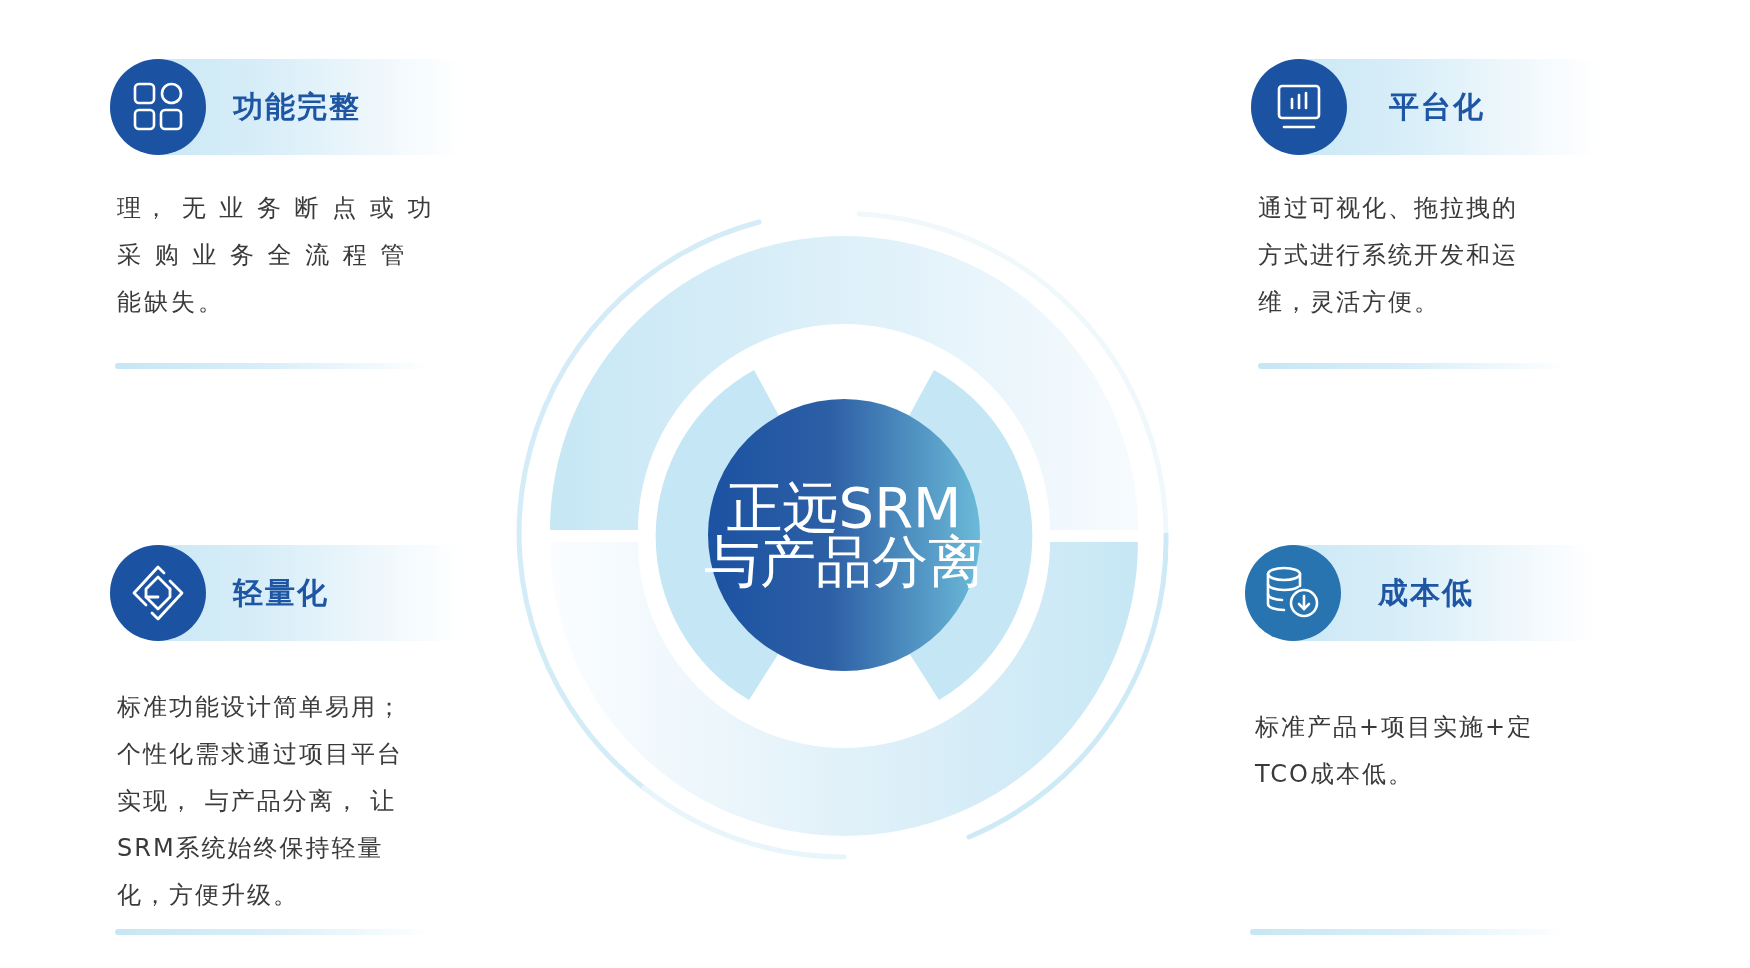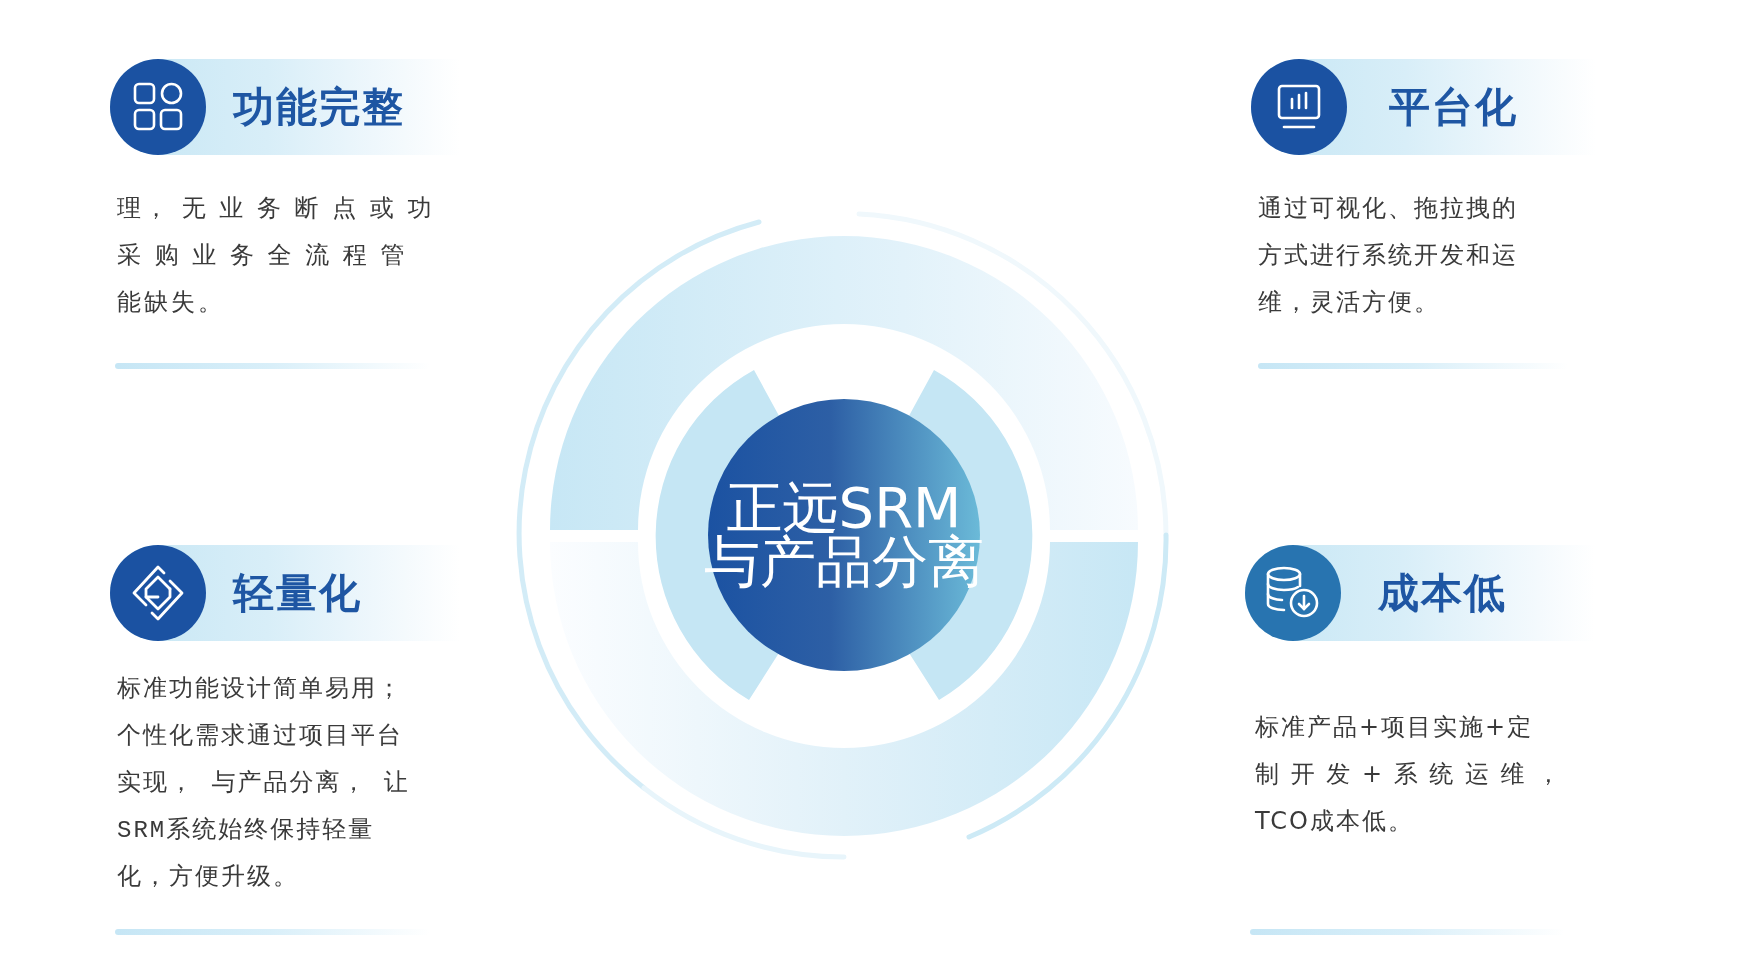--- a/index.html
+++ b/index.html
@@ -4,21 +4,21 @@
 <style>
   html, body { margin:0; padding:0; background:#ffffff; }
   body { width:1750px; height:968px; position:relative; overflow:hidden;
          font-family:"DejaVu Sans","Liberation Sans",sans-serif; }
   .card { position:absolute; }
   .band { position:absolute; height:96px; border-radius:48px 0 0 48px;
           background:linear-gradient(90deg,#c5e6f4 0%,#d8eef8 45%,#eef7fc 75%,rgba(255,255,255,0) 100%); }
   .icon-circle { position:absolute; width:96px; height:96px; border-radius:50%;
                  background:#1b52a2; display:flex; align-items:center; justify-content:center; }
   .icon-circle.light { background:#2874b0; }
-  .title { position:absolute; font-weight:bold; font-size:41px; color:#1e56a3;
+  .title { position:absolute; font-weight:bold; font-size:30px; color:#1e56a3;
            letter-spacing:2px; line-height:96px; white-space:nowrap; }
   .desc { position:absolute; font-size:24px; color:#3a3a3a; line-height:47px; width:320px; }
   .desc div { white-space:nowrap; }
   .divider { position:absolute; height:6px; border-radius:3px;
              background:linear-gradient(90deg,#c6e6f5 0%,#d9eff9 50%,rgba(255,255,255,0) 100%); }
   .center-wrap { position:absolute; left:514px; top:205px; width:660px; height:660px; }
   .center-wrap svg { position:absolute; left:0; top:0; }
   .center-label { position:absolute; left:0; top:0; width:660px; height:660px;
                   display:flex; flex-direction:column; align-items:center; justify-content:center;
                   color:#ffffff; font-weight:normal; font-size:56px; line-height:54px; }
@@ -69,21 +69,21 @@
   <div class="band" style="left:110px; top:545px; width:350px;"></div>
   <div class="icon-circle" style="left:110px; top:545px;">
     <svg width="56" height="60" viewBox="0 0 56 60" fill="none" stroke="#fff" stroke-width="2.8" stroke-linejoin="round" stroke-linecap="round">
       <polyline points="34,10 28,4 4,30 16,42"></polyline>
       <polyline points="22,50 28,56 52,30 40,18"></polyline>
       <polyline points="40,26 28,14 16,26 16,34 28,34"></polyline>
       <polyline points="16,34 28,46 40,34 40,26"></polyline>
     </svg>
   </div>
   <div class="title" style="left:233px; top:545px;">轻量化</div>
-  <div class="desc" style="left:117px; top:666px; letter-spacing:2px;font-family:Liberation Mono, monospace;">
+  <div class="desc" style="left:117px; top:684px; letter-spacing:2px;">
     <div>标准功能设计简单易用；</div>
     <div>个性化需求通过项目平台</div>
     <div>实现， 与产品分离， 让</div>
     <div>SRM系统始终保持轻量</div>
     <div>化，方便升级。</div>
   </div>
   <div class="divider" style="left:115px; top:929px; width:315px;"></div>
 </div>
 
 <div class="card">
@@ -96,21 +96,20 @@
       <path d="M4 19 c0 3.5 7 6 16 6 c6 0 11 -1 14 -3"></path>
       <path d="M4 29 c0 3.5 7 6 14 6"></path>
       <circle cx="40" cy="38" r="13" fill="#2874b0"></circle>
       <line x1="40" y1="31" x2="40" y2="44"></line>
       <polyline points="35,39 40,44 45,39"></polyline>
     </svg>
   </div>
   <div class="title" style="left:1378px; top:545px;">成本低</div>
   <div class="desc" style="left:1255px; top:704px; letter-spacing:2px;">
     <div>标准产品+项目实施+定</div>
-    <div>制 开 发 + 系 统 运 维 ，</div>
     <div>TCO成本低。</div>
   </div>
   <div class="divider" style="left:1250px; top:929px; width:315px;"></div>
 </div>
 
 <div class="center-wrap">
   <svg width="660" height="660" viewBox="0 0 660 660">
     <defs>
       <linearGradient id="gTop" x1="0" y1="0" x2="1" y2="0">
         <stop offset="0" stop-color="#c7e7f5"></stop>

